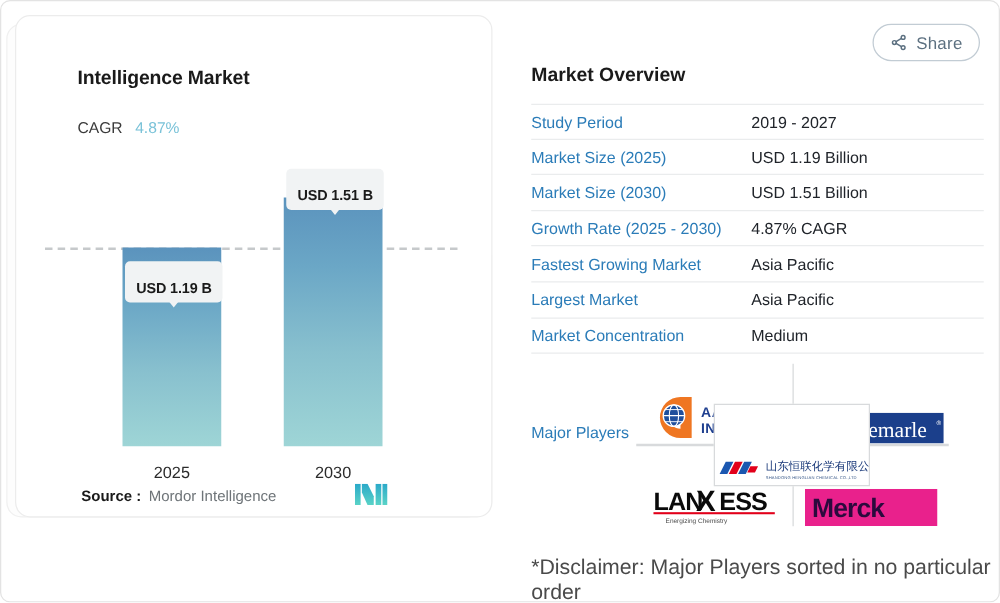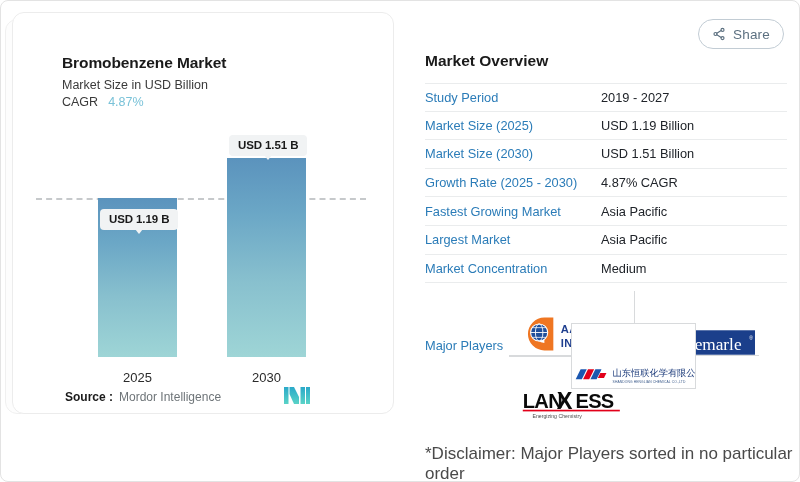--- a/index.html
+++ b/index.html
@@ -122,21 +122,21 @@
   .bar-2025 { left: 86px;  top: 186px; width: 79px; height: 159px; }
   .bar-2030 { left: 215px; top: 146px; width: 79px; height: 199px; }
 
   .bar-label {
     position: absolute;
     background: #f1f3f4;
     border-radius: 4px;
     font-size: 11.5px;
     font-weight: bold;
     color: #1a1a1a;
-    padding: 4px 9px 5px;
+    padding: 16px 9px 5px;
     white-space: nowrap;
     letter-spacing: -.1px;
   }
   .bar-label::after {
     content: "";
     position: absolute;
     left: 50%;
     bottom: -4px;
     margin-left: -4px;
     width: 0; height: 0;
@@ -264,22 +264,21 @@
       <circle cx="18" cy="19" r="2.6"></circle>
       <line x1="8.3" y1="10.8" x2="15.7" y2="6.2"></line>
       <line x1="8.3" y1="13.2" x2="15.7" y2="17.8"></line>
     </svg>
     <span class="share-label">Share</span>
   </div>
 
   <div class="chart-card-shadow"></div>
   <div class="chart-card"></div>
 
-  <div class="chart-title">Bromobenzene Market</div>
-  <div class="chart-sub">Market Size in USD Billion</div>
+  <div class="chart-title">Intelligence Market</div>
   <div class="chart-cagr-row">
     <span>CAGR</span>
     <span class="chart-cagr-val">4.87%</span>
   </div>
 
   <div class="plot">
     <div class="dashline"></div>
 
     <div class="bar bar-2025"></div>
     <div class="bar bar-2030"></div>
@@ -374,20 +373,26 @@
     <div class="logo-cell cell-lanxess">
       <svg viewBox="0 0 150 50" width="104" height="35">
         <text x="4" y="31" font-family="'Liberation Sans',sans-serif" font-size="29" font-weight="bold" fill="#0a0a0a" letter-spacing="-1">LAN</text>
         <text x="53" y="33" font-family="'Liberation Sans',sans-serif" font-size="34" font-weight="bold" fill="#0a0a0a" letter-spacing="-1.5">X</text>
         <text x="80" y="31" font-family="'Liberation Sans',sans-serif" font-size="29" font-weight="bold" fill="#0a0a0a" letter-spacing="-1">ESS</text>
         <rect x="4" y="34" width="140" height="2.4" fill="#e2001a"></rect>
         <text x="18" y="46" font-family="'Liberation Sans',sans-serif" font-size="7.5" fill="#4a4a4a">Energizing Chemistry</text>
       </svg>
     </div>
 
+    <div class="logo-cell cell-merck">
+      <svg viewBox="0 0 150 42" width="106" height="30">
+        <rect x="0" y="0" width="150" height="42" fill="#e9218c"></rect>
+        <text x="8" y="32" font-family="'Liberation Sans',sans-serif" font-size="30" font-weight="bold" fill="#2b0a3d" letter-spacing="-1">Merck</text>
+      </svg>
+    </div>
 
     <div class="logo-cell cell-shandong">
       <svg viewBox="0 0 200 40" width="124" height="25">
         <g>
           <polygon points="6,26 16,26 24,10 14,10" fill="#1b57b0"></polygon>
           <polygon points="18,26 28,26 36,10 26,10" fill="#e2001a"></polygon>
           <polygon points="30,26 40,26 48,10 38,10" fill="#1b57b0"></polygon>
           <polygon points="42,24 52,24 56,16 46,16" fill="#e2001a"></polygon>
         </g>
         <text x="66" y="21" font-family="'Liberation Sans',sans-serif" font-size="15" fill="#1b3a7a">山东恒联化学有限公司</text>

